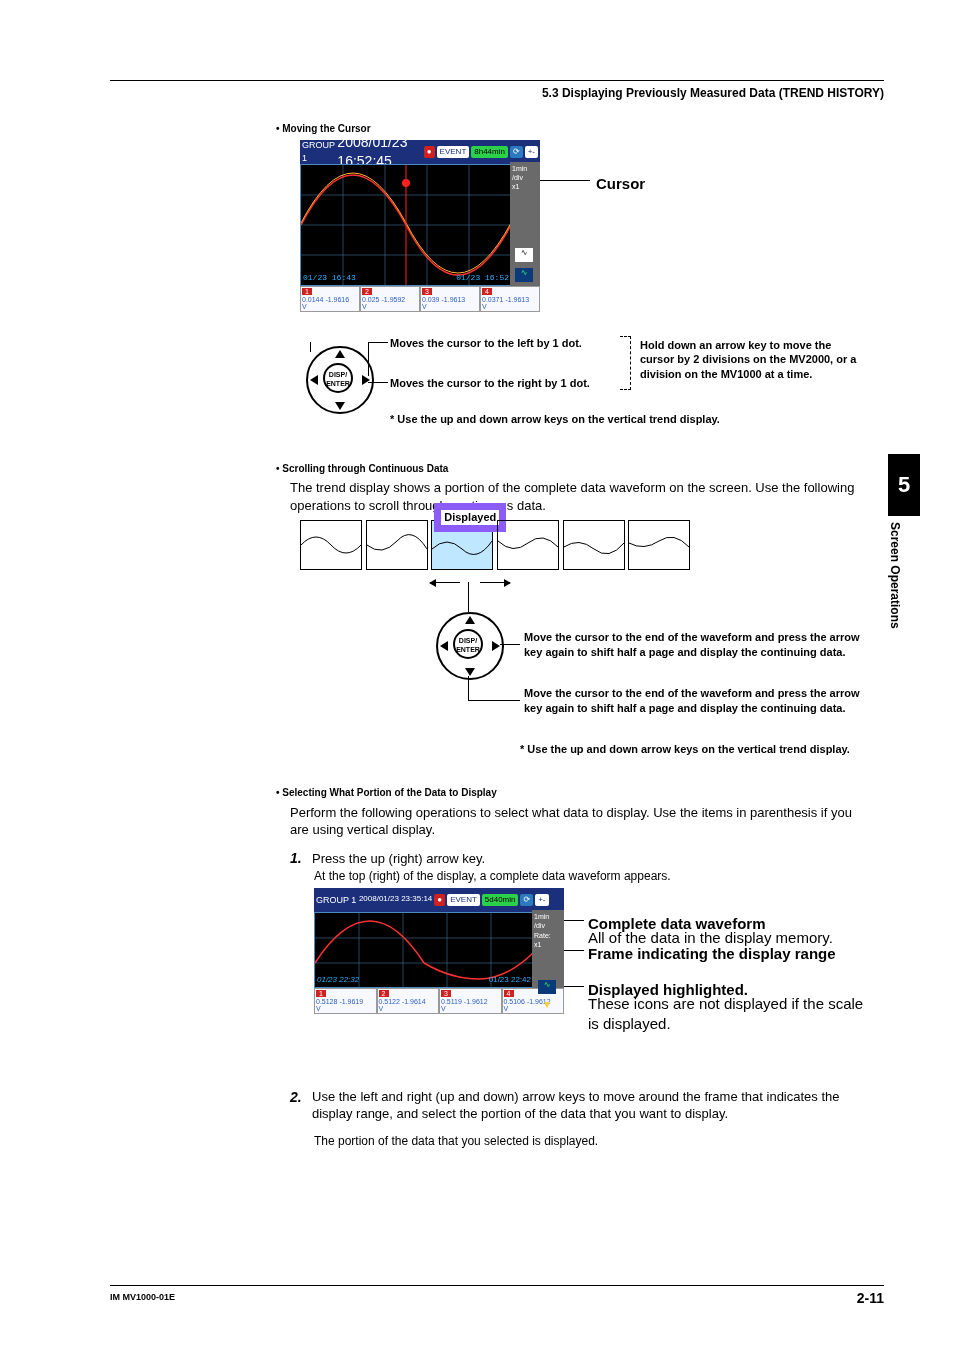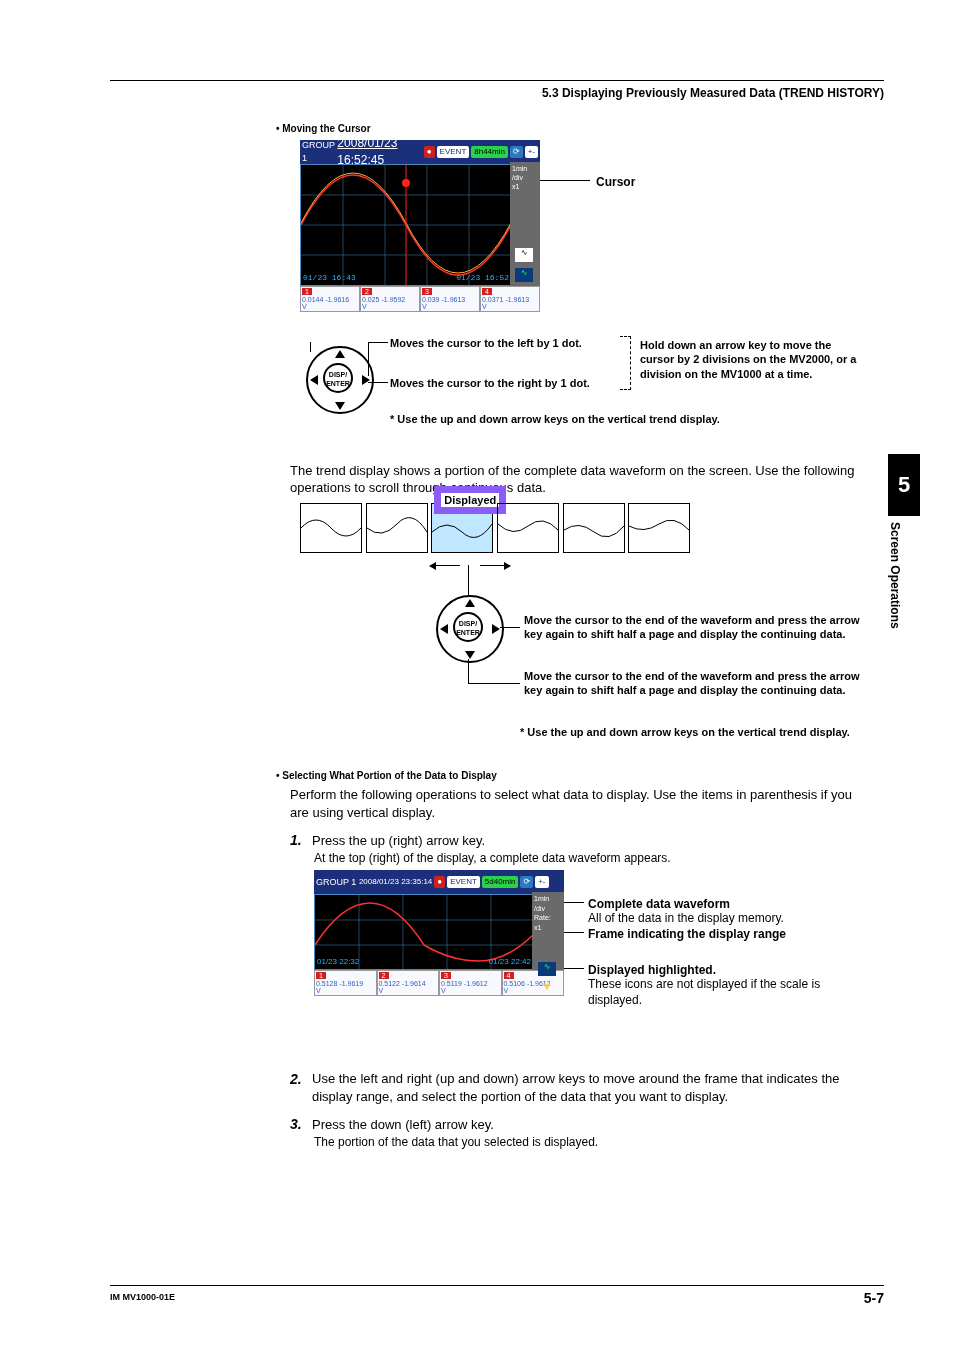--- a/index.html
+++ b/index.html
@@ -12,21 +12,21 @@
   .fig{position:relative;margin:4px 0 6px 10px;}
   .grid{background:#000;border:1px solid #4a8abf;position:relative;}
   .tbar{height:22px;background:#1b2f7a;color:#fff;font-size:9px;padding:1px 2px;display:flex;align-items:center;}
   .pill{display:inline-block;border-radius:2px;padding:0 3px;margin-left:2px;font-size:8px;line-height:12px;}
   .pill-g{background:#2bd14a;color:#000;}
   .pill-w{background:#fff;color:#1b2f7a;}
   .pill-b{background:#2b7abf;color:#fff;}
   .pill-r{background:#d02020;color:#fff;}
   .vbar{position:absolute;right:0;top:22px;bottom:26px;width:30px;background:#6a6a6a;}
   .cursor-dot{position:absolute;width:8px;height:8px;background:#ff2020;border-radius:50%;}
-  .lbl{position:absolute;font-size:12px;font-weight:bold;}
+  .lbl{position:absolute;font-size:15px;font-weight:bold;}
   .lbl-line{position:absolute;border-top:1px solid #000;}
   .lbl-vline{position:absolute;border-left:1px solid #000;}
   .dpad{position:relative;width:64px;height:64px;border:2px solid #000;border-radius:50%;display:inline-block;}
   .dpad-in{position:absolute;left:15px;top:15px;width:30px;height:30px;border:2px solid #000;border-radius:50%;font-size:7px;font-weight:bold;text-align:center;line-height:9px;padding-top:5px;box-sizing:border-box;}
   .tri{position:absolute;width:0;height:0;}
   .tri-u{border-left:5px solid transparent;border-right:5px solid transparent;border-bottom:8px solid #000;}
   .tri-d{border-left:5px solid transparent;border-right:5px solid transparent;border-top:8px solid #000;}
   .tri-l{border-top:5px solid transparent;border-bottom:5px solid transparent;border-right:8px solid #000;}
   .tri-r{border-top:5px solid transparent;border-bottom:5px solid transparent;border-left:8px solid #000;}
   .step-n{font-weight:bold;font-style:italic;font-size:14px;display:inline-block;width:22px;}
@@ -60,21 +60,21 @@
   <div class="side-txt">Screen Operations</div>
 </div>
 
 <div class="content">
 
   <div class="bul">Moving the Cursor</div>
   <div class="fig" style="height:190px;">
     <div style="position:absolute;left:0;top:0;width:240px;">
       <div class="tbar">
         <span>GROUP 1</span>&nbsp;
-        <span style="font-size:12px;text-decoration:underline;">2008/01/23 16:52:45</span>
+        <span style="font-size:14px;">2008/01/23 16:52:45</span>
         <span class="pill pill-r">●</span>
         <span class="pill pill-w">EVENT</span>
         <span class="pill pill-g">8h44min</span>
         <span class="pill pill-b">⟳</span>
         <span class="pill pill-w">+-</span>
       </div>
       <div class="grid" style="height:120px;width:210px;font-family:Liberation Mono, monospace;">
         <svg viewBox="0 0 210 120" style="width:100%;height:100%;position:absolute;">
           <g stroke="#4a8abf" stroke-width="0.5">
             <line x1="0" y1="30" x2="210" y2="30"></line>
@@ -126,20 +126,21 @@
         <div class="tri tri-r" style="right:2px;top:27px;"></div>
       </div>
     </div>
     <div class="lbl-line" style="left:68px;top:6px;width:20px;"></div>
     <div class="lbl-line" style="left:68px;top:46px;width:20px;"></div>
     <div class="lbl-vline" style="left:68px;top:6px;height:34px;"></div>
     <div class="lbl-vline" style="left:10px;top:6px;height:10px;border-left:1px solid #000;"></div>
     <div class="lbl" style="left:90px;top:76px;font-size:11px;width:470px;">* Use the up and down arrow keys on the vertical trend display.</div>
   </div>
 
+  <div class="bul">Scrolling through Continuous Data</div>
   <div style="margin-bottom:6px;">The trend display shows a portion of the complete data waveform on the screen. Use the following operations to scroll through continuous data.</div>
 
   <div class="fig" style="height:260px;">
 
     <div style="position:absolute;left:0;top:0;">
       <div class="scroll-box"><svg viewBox="0 0 60 48" style="width:100%;height:100%">
               <path d="M0 24 Q15 8 30 24 T60 24" fill="none" stroke="#000" stroke-width="1"></path>
             </svg></div>
       <div class="scroll-box"><svg viewBox="0 0 60 48" style="width:100%;height:100%">
               <path d="M0 24 Q15 36 30 20 T60 28" fill="none" stroke="#000" stroke-width="1"></path>
@@ -209,21 +210,21 @@
           <g stroke="#4a8abf" stroke-width="0.5">
             <line x1="0" y1="25" x2="218" y2="25"></line>
                 <line x1="0" y1="50" x2="218" y2="50"></line>
             <line x1="44" y1="0" x2="44" y2="74"></line>
                 <line x1="88" y1="0" x2="88" y2="74"></line>
                 <line x1="132" y1="0" x2="132" y2="74"></line>
                 <line x1="176" y1="0" x2="176" y2="74"></line>
           </g>
           <path d="M0 50 Q 27 8 55 8 Q 82 8 109 50 Q 136 66 164 66 Q 191 66 218 40" fill="none" stroke="#ff3030" stroke-width="1.5"></path>
         </svg>
-        <div class="axis-t" style="left:2px;bottom:1px;">01/23 22:32</div>
+        <div class="axis-t" style="left:2px;bottom:1px;font-style:italic;">01/23 22:32</div>
         <div class="axis-t" style="right:2px;bottom:1px;margin-top:20px;">01/23 22:42</div>
       </div>
       <div class="vbar" style="width:32px;">
         <div style="font-size:7px;color:#fff;padding:2px;white-space:pre;">1min
 /div
 Rate:
 x1</div>
         <div style="position:absolute;top:70px;left:6px;width:18px;height:14px;background:#0b3a7a;color:#2bff60;font-size:8px;text-align:center;">∿</div>
         <div style="position:absolute;top:88px;left:10px;color:#ffcf30;font-size:10px;">▼</div>
         <div style="position:absolute;top:102px;left:6px;color:#fff;font-size:9px;">∿</div>
@@ -246,23 +247,22 @@
     <div class="lbl" style="left:274px;top:106px;font-weight:normal;width:280px;">These icons are not displayed if the scale is displayed.</div>
   </div>
 
   <div style="margin-top:10px;">
     <div style="display:flex;">
           <span class="step-n">2.</span>
           <span style="flex:1;">Use the left and right (up and down) arrow keys to move around the frame that indicates the display range, and select the portion of the data that you want to display.</span>
         </div>
   </div>
   <div style="margin-top:10px;">
-    <div><span class="step-n">3.</span><span>Press the down (left) arrow key.</span></div>
     <div style="margin-left:24px;font-size:12px;">The portion of the data that you selected is displayed.</div>
   </div>
 
 </div>
 
 <div class="foot-line"></div>
 <div class="foot-l">IM MV1000-01E</div>
-<div class="foot-r">5-7</div>
+<div class="foot-r">2-11</div>
 
 </div>
 
 </body></html>

